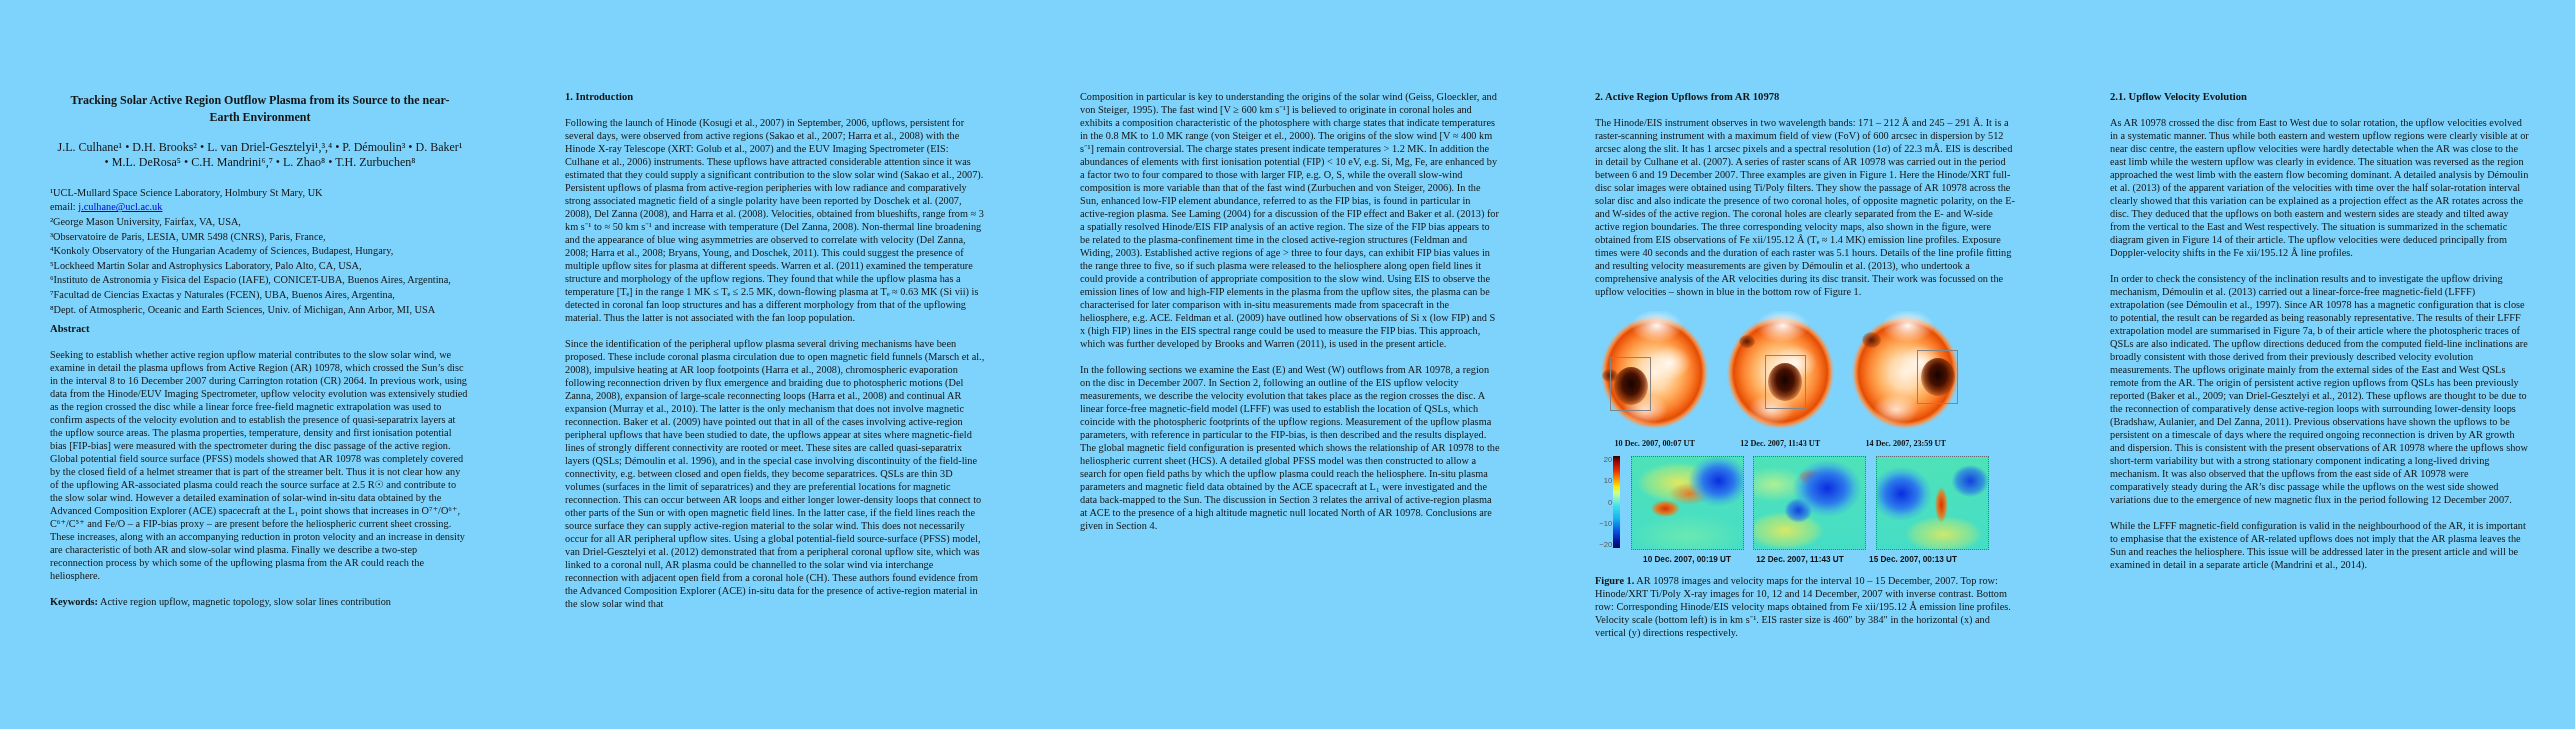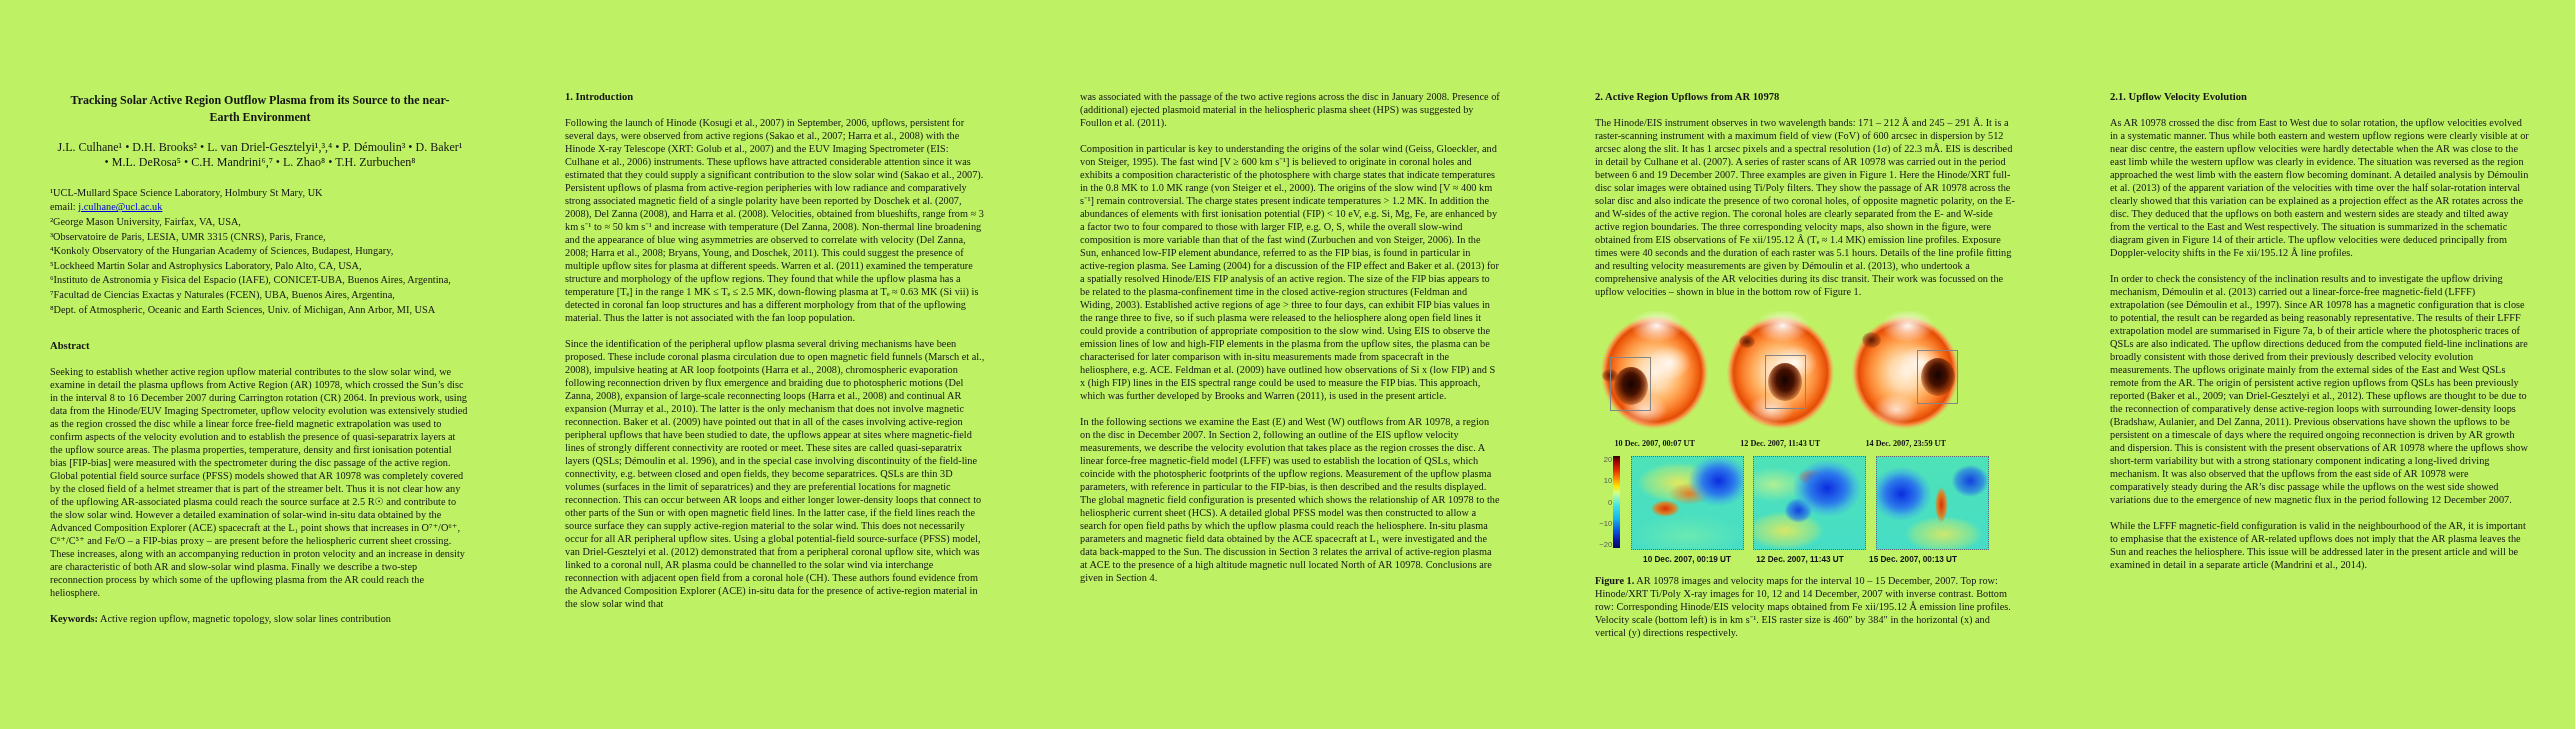--- a/index.html
+++ b/index.html
@@ -10,29 +10,29 @@
     font-family:"Liberation Serif", serif;
     color:#141414;
     overflow:hidden;
   }
   .page {
     width:515px; height:729px;
     box-sizing:border-box;
     padding:90px 45px 0 50px;
     flex:0 0 auto;
     position:relative;
-    background:#bef264;
+    background:#7dd3fc;
   }
   .page p { margin:0 0 12.8px 0; font-size:10.3px; line-height:13px; text-align:left; }
   h1.title {
     font-size:12px; line-height:16.4px; font-weight:bold;
     text-align:center; margin:2.4px 18px 14.6px 18px;
   }
   p.authors { text-align:center; font-size:12px; line-height:15px; margin:0 6px 16px 6px; }
-  .affils { margin-bottom:22px; }
+  .affils { margin-bottom:5px; }
   .affil { font-size:10.3px; line-height:14.6px; }
   a.email { color:#0000dd; text-decoration:underline; cursor:pointer; }
   h3.sec {
     font-size:10.6px; font-weight:bold; margin:0 0 12.8px 0; line-height:13.4px;
   }
   .b { font-weight:bold; }
   .keywords { margin-top:0; }
 
   
   .fig { margin:2.4px 0 0 0; }
@@ -118,40 +118,39 @@
 
 <div class="doc">
 
   <section class="page">
     <h1 class="title">Tracking Solar Active Region Outflow Plasma from its Source to the near-Earth Environment</h1>
     <p class="authors">J.L. Culhane¹ • D.H. Brooks² • L. van Driel-Gesztelyi¹,³,⁴ • P. Démoulin³ • D. Baker¹ • M.L. DeRosa⁵ • C.H. Mandrini⁶,⁷ • L. Zhao⁸ • T.H. Zurbuchen⁸</p>
     <div class="affils">
       <div class="affil">¹UCL-Mullard Space Science Laboratory, Holmbury St Mary, UK</div>
       <div class="affil"><span>email: </span><a class="email">j.culhane@ucl.ac.uk</a></div>
       <div class="affil">²George Mason University, Fairfax, VA, USA,</div>
-      <div class="affil">³Observatoire de Paris, LESIA, UMR 3315 (CNRS), Paris, France,</div>
+      <div class="affil">³Observatoire de Paris, LESIA, UMR 5498 (CNRS), Paris, France,</div>
       <div class="affil">⁴Konkoly Observatory of the Hungarian Academy of Sciences, Budapest, Hungary,</div>
       <div class="affil">⁵Lockheed Martin Solar and Astrophysics Laboratory, Palo Alto, CA, USA,</div>
       <div class="affil">⁶Instituto de Astronomia y Fisica del Espacio (IAFE), CONICET-UBA, Buenos Aires, Argentina,</div>
       <div class="affil">⁷Facultad de Ciencias Exactas y Naturales (FCEN), UBA, Buenos Aires, Argentina,</div>
       <div class="affil">⁸Dept. of Atmospheric, Oceanic and Earth Sciences, Univ. of Michigan, Ann Arbor, MI, USA</div>
     </div>
     <h3 class="sec">Abstract</h3>
     <p>Seeking to establish whether active region upflow material contributes to the slow solar wind, we examine in detail the plasma upflows from Active Region (AR) 10978, which crossed the Sun’s disc in the interval 8 to 16 December 2007 during Carrington rotation (CR) 2064. In previous work, using data from the Hinode/EUV Imaging Spectrometer, upflow velocity evolution was extensively studied as the region crossed the disc while a linear force free-field magnetic extrapolation was used to confirm aspects of the velocity evolution and to establish the presence of quasi-separatrix layers at the upflow source areas. The plasma properties, temperature, density and first ionisation potential bias [FIP-bias] were measured with the spectrometer during the disc passage of the active region. Global potential field source surface (PFSS) models showed that AR 10978 was completely covered by the closed field of a helmet streamer that is part of the streamer belt. Thus it is not clear how any of the upflowing AR-associated plasma could reach the source surface at 2.5 R☉ and contribute to the slow solar wind. However a detailed examination of solar-wind in-situ data obtained by the Advanced Composition Explorer (ACE) spacecraft at the L₁ point shows that increases in O⁷⁺/O⁶⁺, C⁶⁺/C⁵⁺ and Fe/O – a FIP-bias proxy – are present before the heliospheric current sheet crossing. These increases, along with an accompanying reduction in proton velocity and an increase in density are characteristic of both AR and slow-solar wind plasma. Finally we describe a two-step reconnection process by which some of the upflowing plasma from the AR could reach the heliosphere.</p>
     <p class="keywords"><span class="b">Keywords:</span> <span>Active region upflow, magnetic topology, slow solar lines contribution</span></p>
   </section>
 
   <section class="page">
     <h3 class="sec">1. Introduction</h3>
     <p>Following the launch of Hinode (Kosugi et al., 2007) in September, 2006, upflows, persistent for several days, were observed from active regions (Sakao et al., 2007; Harra et al., 2008) with the Hinode X-ray Telescope (XRT: Golub et al., 2007) and the EUV Imaging Spectrometer (EIS: Culhane et al., 2006) instruments. These upflows have attracted considerable attention since it was estimated that they could supply a significant contribution to the slow solar wind (Sakao et al., 2007). Persistent upflows of plasma from active-region peripheries with low radiance and comparatively strong associated magnetic field of a single polarity have been reported by Doschek et al. (2007, 2008), Del Zanna (2008), and Harra et al. (2008). Velocities, obtained from blueshifts, range from ≈ 3 km s⁻¹ to ≈ 50 km s⁻¹ and increase with temperature (Del Zanna, 2008). Non-thermal line broadening and the appearance of blue wing asymmetries are observed to correlate with velocity (Del Zanna, 2008; Harra et al., 2008; Bryans, Young, and Doschek, 2011). This could suggest the presence of multiple upflow sites for plasma at different speeds. Warren et al. (2011) examined the temperature structure and morphology of the upflow regions. They found that while the upflow plasma has a temperature [Tₑ] in the range 1 MK ≤ Tₑ ≤ 2.5 MK, down-flowing plasma at Tₑ ≈ 0.63 MK (Si vii) is detected in coronal fan loop structures and has a different morphology from that of the upflowing material. Thus the latter is not associated with the fan loop population.</p>
     <p>Since the identification of the peripheral upflow plasma several driving mechanisms have been proposed. These include coronal plasma circulation due to open magnetic field funnels (Marsch et al., 2008), impulsive heating at AR loop footpoints (Harra et al., 2008), chromospheric evaporation following reconnection driven by flux emergence and braiding due to photospheric motions (Del Zanna, 2008), expansion of large-scale reconnecting loops (Harra et al., 2008) and continual AR expansion (Murray et al., 2010). The latter is the only mechanism that does not involve magnetic reconnection. Baker et al. (2009) have pointed out that in all of the cases involving active-region peripheral upflows that have been studied to date, the upflows appear at sites where magnetic-field lines of strongly different connectivity are rooted or meet. These sites are called quasi-separatrix layers (QSLs; Démoulin et al. 1996), and in the special case involving discontinuity of the field-line connectivity, e.g. between closed and open fields, they become separatrices. QSLs are thin 3D volumes (surfaces in the limit of separatrices) and they are preferential locations for magnetic reconnection. This can occur between AR loops and either longer lower-density loops that connect to other parts of the Sun or with open magnetic field lines. In the latter case, if the field lines reach the source surface they can supply active-region material to the solar wind. This does not necessarily occur for all AR peripheral upflow sites. Using a global potential-field source-surface (PFSS) model, van Driel-Gesztelyi et al. (2012) demonstrated that from a peripheral coronal upflow site, which was linked to a coronal null, AR plasma could be channelled to the solar wind via interchange reconnection with adjacent open field from a coronal hole (CH).  These authors found evidence from the Advanced Composition Explorer (ACE) in-situ data for the presence of active-region material in the slow solar wind that</p>
   </section>
 
   <section class="page">
-    <p>was associated with the passage of the two active regions across the disc in January 2008. Presence of (additional) ejected plasmoid material in the heliospheric plasma sheet (HPS) was suggested by Foullon et al. (2011).</p>
     <p>Composition in particular is key to understanding the origins of the solar wind (Geiss, Gloeckler, and von Steiger, 1995). The fast wind [V ≥ 600 km s⁻¹] is believed to originate in coronal holes and exhibits a composition characteristic of the photosphere with charge states that indicate temperatures in the 0.8 MK to 1.0 MK range (von Steiger et el., 2000). The origins of the slow wind [V ≈ 400 km s⁻¹] remain controversial. The charge states present indicate temperatures &gt; 1.2 MK. In addition the abundances of elements with first ionisation potential (FIP) &lt; 10 eV, e.g. Si, Mg, Fe, are enhanced by a factor two to four compared to those with larger FIP, e.g. O, S, while the overall slow-wind composition is more variable than that of the fast wind (Zurbuchen and von Steiger, 2006). In the Sun, enhanced low-FIP element abundance, referred to as the FIP bias, is found in particular in active-region plasma. See Laming (2004) for a discussion of the FIP effect and Baker et al. (2013) for a spatially resolved Hinode/EIS FIP analysis of an active region. The size of the FIP bias appears to be related to the plasma-confinement time in the closed active-region structures (Feldman and Widing, 2003). Established active regions of age &gt; three to four days, can exhibit FIP bias values in the range three to five, so if such plasma were released to the heliosphere along open field lines it could provide a contribution of appropriate composition to the slow wind. Using EIS to observe the emission lines of low and high-FIP elements in the plasma from the upflow sites, the plasma can be characterised for later comparison with in-situ measurements made from spacecraft in the heliosphere, e.g. ACE. Feldman et al. (2009) have outlined how observations of Si x (low FIP) and S x (high FIP) lines in the EIS spectral range could be used to measure the FIP bias. This approach, which was further developed by Brooks and Warren (2011), is used in the present article.</p>
     <p>In the following sections we examine the East (E) and West (W) outflows from AR 10978, a region on the disc in December 2007. In Section 2, following an outline of the EIS upflow velocity measurements, we describe the velocity evolution that takes place as the region crosses the disc. A linear force-free magnetic-field model (LFFF) was used to establish the location of QSLs, which coincide with the photospheric footprints of the upflow regions. Measurement of the upflow plasma parameters, with reference in particular to the FIP-bias, is then described and the results displayed. The global magnetic field configuration is presented which shows the relationship of AR 10978 to the heliospheric current sheet (HCS). A detailed global PFSS model was then constructed to allow a search for open field paths by which the upflow plasma could reach the heliosphere. In-situ plasma parameters and magnetic field data obtained by the ACE spacecraft at L₁ were investigated and the data back-mapped to the Sun. The discussion in Section 3 relates the arrival of active-region plasma at ACE to the presence of a high altitude magnetic null located North of AR 10978. Conclusions are given in Section 4.</p>
   </section>
 
   <section class="page">
     <h3 class="sec">2. Active Region Upflows from AR 10978</h3>
     <p>The Hinode/EIS instrument observes in two wavelength bands: 171 – 212 Å and 245 – 291 Å. It is a raster-scanning instrument with a maximum field of view (FoV) of 600 arcsec in dispersion by 512 arcsec along the slit. It has 1 arcsec pixels and a spectral resolution (1σ) of 22.3 mÅ. EIS is described in detail by Culhane et al. (2007). A series of raster scans of AR 10978 was carried out in the period between 6 and 19 December 2007. Three examples are given in Figure 1. Here the Hinode/XRT full-disc solar images were obtained using Ti/Poly filters. They show the passage of AR 10978 across the solar disc and also indicate the presence of two coronal holes, of opposite magnetic polarity, on the E- and W-sides of the active region. The coronal holes are clearly separated from the E- and W-side active region boundaries. The three corresponding velocity maps, also shown in the figure, were obtained from EIS observations of Fe xii/195.12 Å (Tₑ ≈ 1.4 MK) emission line profiles. Exposure times were 40 seconds and the duration of each raster was 5.1 hours. Details of the line profile fitting and resulting velocity measurements are given by Démoulin et al. (2013), who undertook a comprehensive analysis of the AR velocities during its disc transit. Their work was focussed on the upflow velocities – shown in blue in the bottom row of Figure 1.</p>
 
     <div class="fig">
       <div class="sun-row">

